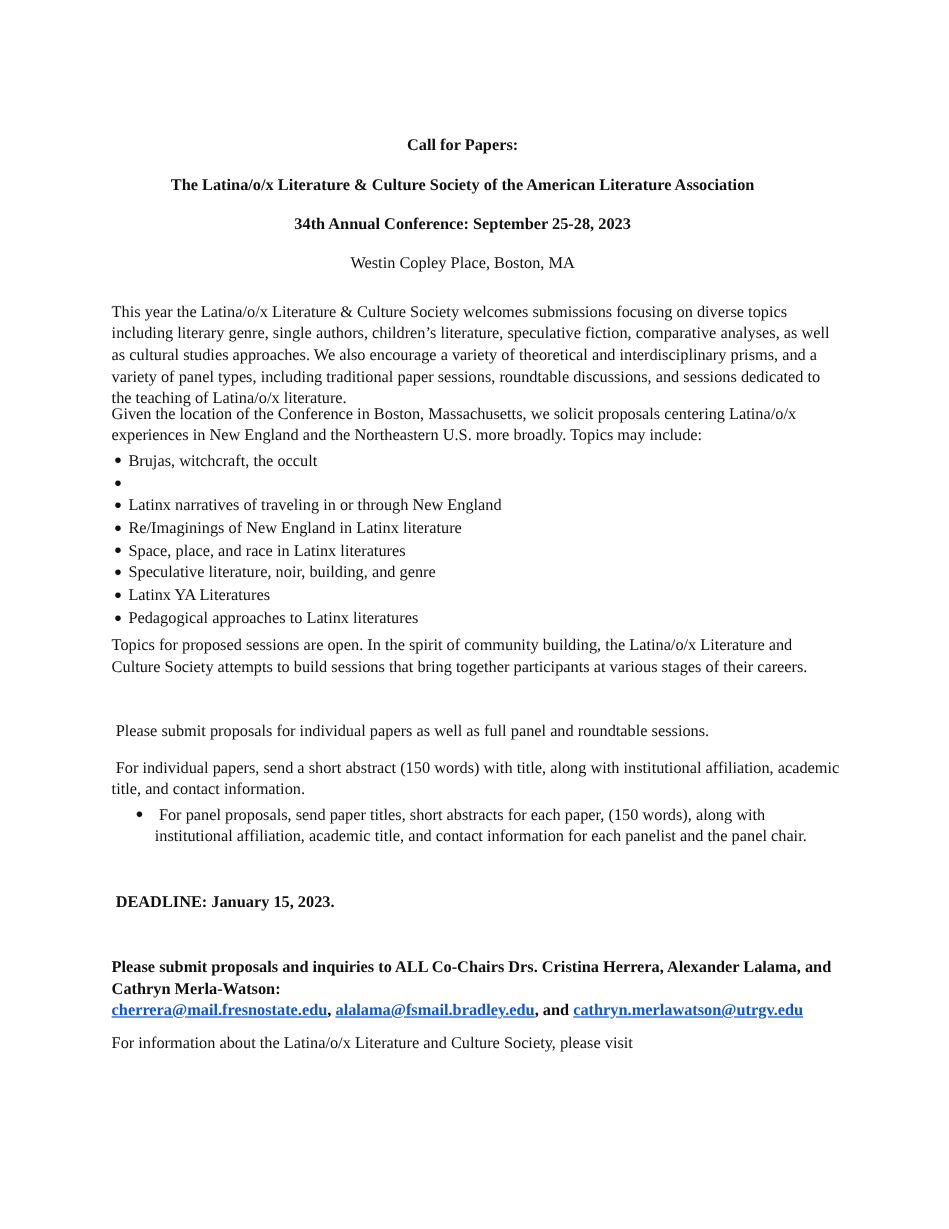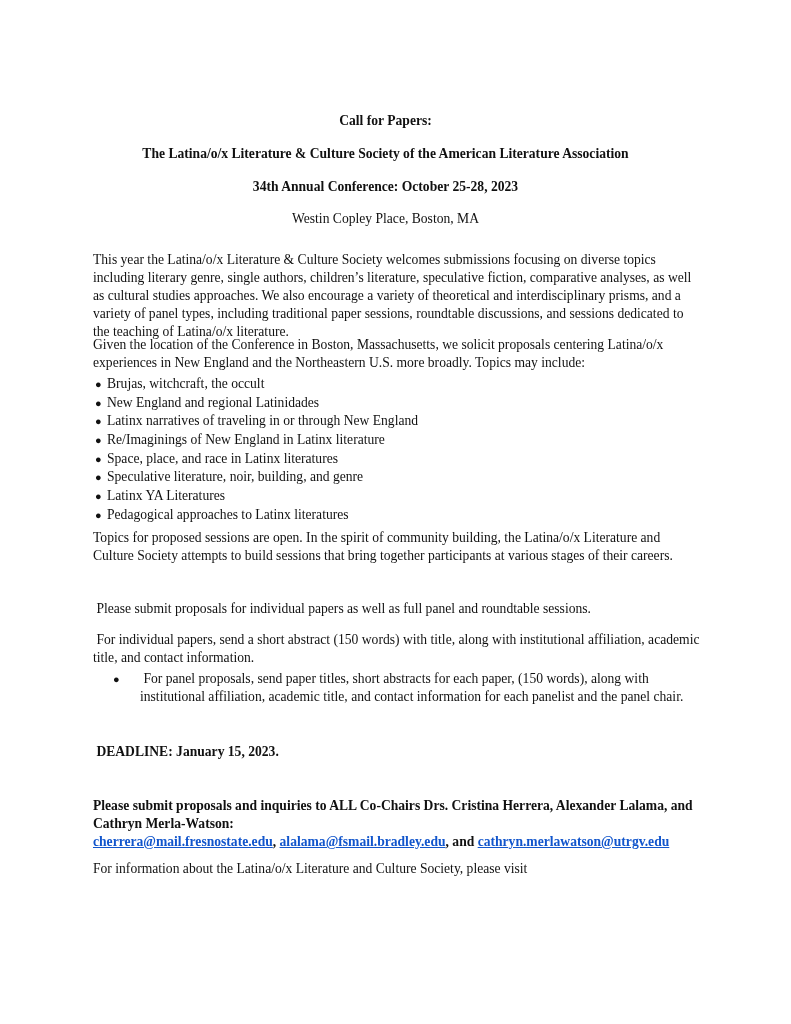--- a/index.html
+++ b/index.html
@@ -22,41 +22,41 @@
   .bullet { position: absolute; left: 0; top: 0; width: 12px; text-align: left; font-size: 11px; }
   ul.topics li .txt { position: relative; left: 0; }
   ul.topics li { padding-left: 0; }
   ul.topics li .txt { margin-left: 14px; display: inline-block; }
   ul.topics li .bullet { left: 2px; }
   .p3 { top: 529px; }
   .p4 { top: 600px; }
   .p5 { top: 631px; }
   .panel { position: absolute; left: 93px; top: 670px; width: 610px; line-height: 18px; }
   .panel .bullet2 { position: absolute; left: 20px; top: 0; font-size: 11px; }
-  .panel .ptxt { margin-left: 47px; display: block; }
+  .panel .ptxt { margin-left: 36px; display: block; }
   .p6 { top: 743px; }
   .p7 { top: 797px; }
   .p8 { top: 860px; }
   a.lnk { color: #1155cc; text-decoration: underline; }
 </style>
 </head>
 <body>
 
 <div class="page">
   <div class="center b t1">Call for Papers:</div>
   <div class="center b t2">The Latina/o/x Literature &amp; Culture Society of the American Literature Association</div>
-  <div class="center b t3">34th Annual Conference: October 25-28, 2023</div>
+  <div class="center b t3">34th Annual Conference: September 25-28, 2023</div>
   <div class="center t4">Westin Copley Place, Boston, MA</div>
 
   <div class="para p1">This year the Latina/o/x Literature &amp; Culture Society welcomes submissions focusing on diverse topics including literary genre, single authors, children’s literature, speculative fiction, comparative analyses, as well as cultural studies approaches. We also encourage a variety of theoretical and interdisciplinary prisms, and a variety of panel types, including traditional paper sessions, roundtable discussions, and sessions dedicated to the teaching of Latina/o/x literature.</div>
   <div class="para p2">Given the location of the Conference in Boston, Massachusetts, we solicit proposals centering Latina/o/x experiences in New England and the Northeastern U.S. more broadly. Topics may include:</div>
 
   <ul class="topics">
     <li><span class="bullet">●</span><span class="txt">Brujas, witchcraft, the occult</span></li>
-    <li><span class="bullet">●</span><span class="txt">New England and regional Latinidades</span></li>
+    <li><span class="bullet">●</span></li>
     <li><span class="bullet">●</span><span class="txt">Latinx narratives of traveling in or through New England</span></li>
     <li><span class="bullet">●</span><span class="txt">Re/Imaginings of New England in Latinx literature</span></li>
     <li><span class="bullet">●</span><span class="txt">Space, place, and race in Latinx literatures</span></li>
     <li><span class="bullet">●</span><span class="txt">Speculative literature, noir, building, and genre</span></li>
     <li><span class="bullet">●</span><span class="txt">Latinx YA Literatures</span></li>
     <li><span class="bullet">●</span><span class="txt">Pedagogical approaches to Latinx literatures</span></li>
   </ul>
 
   <div class="para p3">Topics for proposed sessions are open. In the spirit of community building, the Latina/o/x Literature and Culture Society attempts to build sessions that bring together participants at various stages of their careers.</div>
   <div class="para p4" style="white-space: pre;"> Please submit proposals for individual papers as well as full panel and roundtable sessions.</div>

